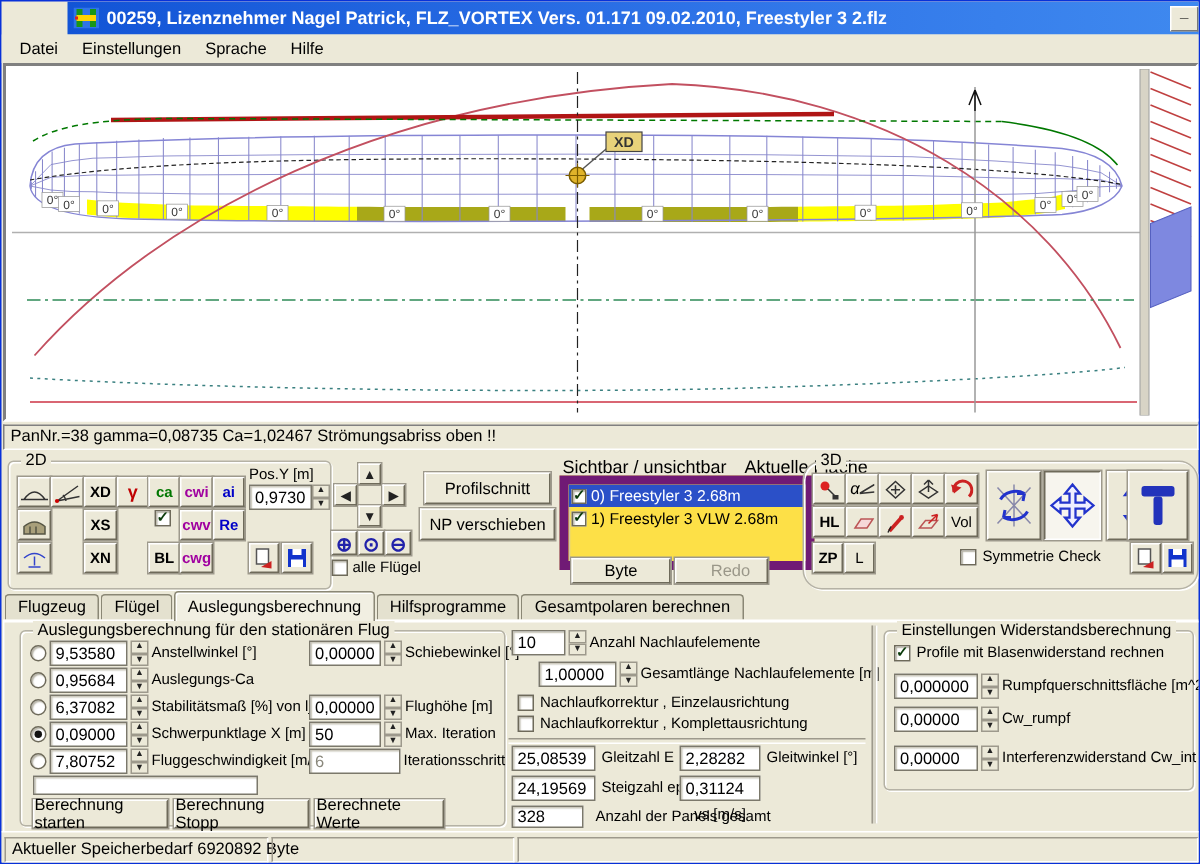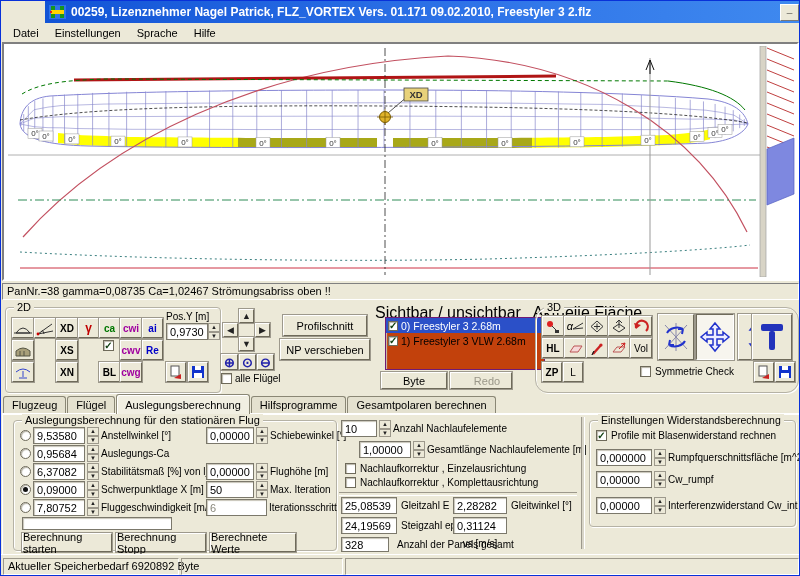--- a/index.html
+++ b/index.html
@@ -71,22 +71,22 @@
   .lbl10{font-size:10px;white-space:nowrap;}
 
   
   .gbtn{font-size:9px;color:#222;}
   #btn-pan-up::before{content:"▲";} #btn-pan-down::before{content:"▼";}
   #btn-pan-left::before{content:"◀";} #btn-pan-right::before{content:"▶";}
   .zbtn{font-size:13px;color:#2222aa;font-weight:bold;}
   #btn-zoom-in::before{content:"⊕";} #btn-zoom-reset::before{content:"⊙";} #btn-zoom-out::before{content:"⊖";}
 
   
-  #surface-list{position:absolute;left:384px;top:316px;width:158px;height:51px;background:#c2410c;
-    border:1px solid #701a75;box-shadow:inset 1px 1px 1px #c8c5b8;overflow:hidden;}
+  #surface-list{position:absolute;left:372px;top:316px;width:158px;height:51px;background:#fde047;
+    border:6px solid #701a75;box-shadow:inset 1px 1px 1px #c8c5b8;overflow:hidden;}
   .list-row{display:flex;align-items:center;gap:3px;height:15px;padding:0 2px;font-size:10.5px;white-space:nowrap;}
   .list-row.sel{background:#2b50c8;color:#fff;}
   .list-row .cb{width:10px;height:10px;line-height:8px;}
 
   
   #tabs{position:absolute;left:2px;top:394px;height:19px;display:flex;align-items:flex-end;}
   .tab{border:1px solid #8a8775;border-bottom:none;border-radius:3px 3px 0 0;background:#e4e1cf;
     padding:2px 8px 3px 8px;margin-right:1px;font-size:11px;position:relative;}
   .tab.active{background:#f1efe2;padding-top:4px;top:0px;z-index:3;box-shadow:inset 1px 1px 0 #fff;}
   #tabpane{position:absolute;left:1px;top:412px;width:797px;height:140px;border-top:1px solid #fff;
@@ -341,21 +341,21 @@
   <div class="btn zbtn abs" style="left:220px;top:353px;width:17px;height:16px;" id="btn-zoom-in"></div>
   <div class="btn zbtn abs" style="left:238px;top:353px;width:17px;height:16px;" id="btn-zoom-reset"></div>
   <div class="btn zbtn abs" style="left:256px;top:353px;width:17px;height:16px;" id="btn-zoom-out"></div>
   <div class="frow" style="left:220px;top:372px;gap:3px;">
     <span class="cb"></span>
     <span class="lbl10">alle Flügel</span>
   </div>
 
   <div class="btn abs" style="left:282px;top:314px;width:84px;height:21px;">Profilschnitt</div>
   <div class="btn abs" style="left:279px;top:338px;width:90px;height:21px;">NP verschieben</div>
-  <div class="frow" style="left:374px;top:303px;gap:12px;font-size:16px;">
+  <div class="frow" style="left:374px;top:303px;gap:12px;font-size:12px;">
     <span>Sichtbar / unsichtbar</span>
     <span>Aktuelle Fläche</span>
   </div>
   <div id="surface-list">
     <div class="list-row sel">
       <span class="cb on"></span>
       <span>0) Freestyler 3 2.68m</span>
     </div>
     <div class="list-row">
       <span class="cb on"></span>

